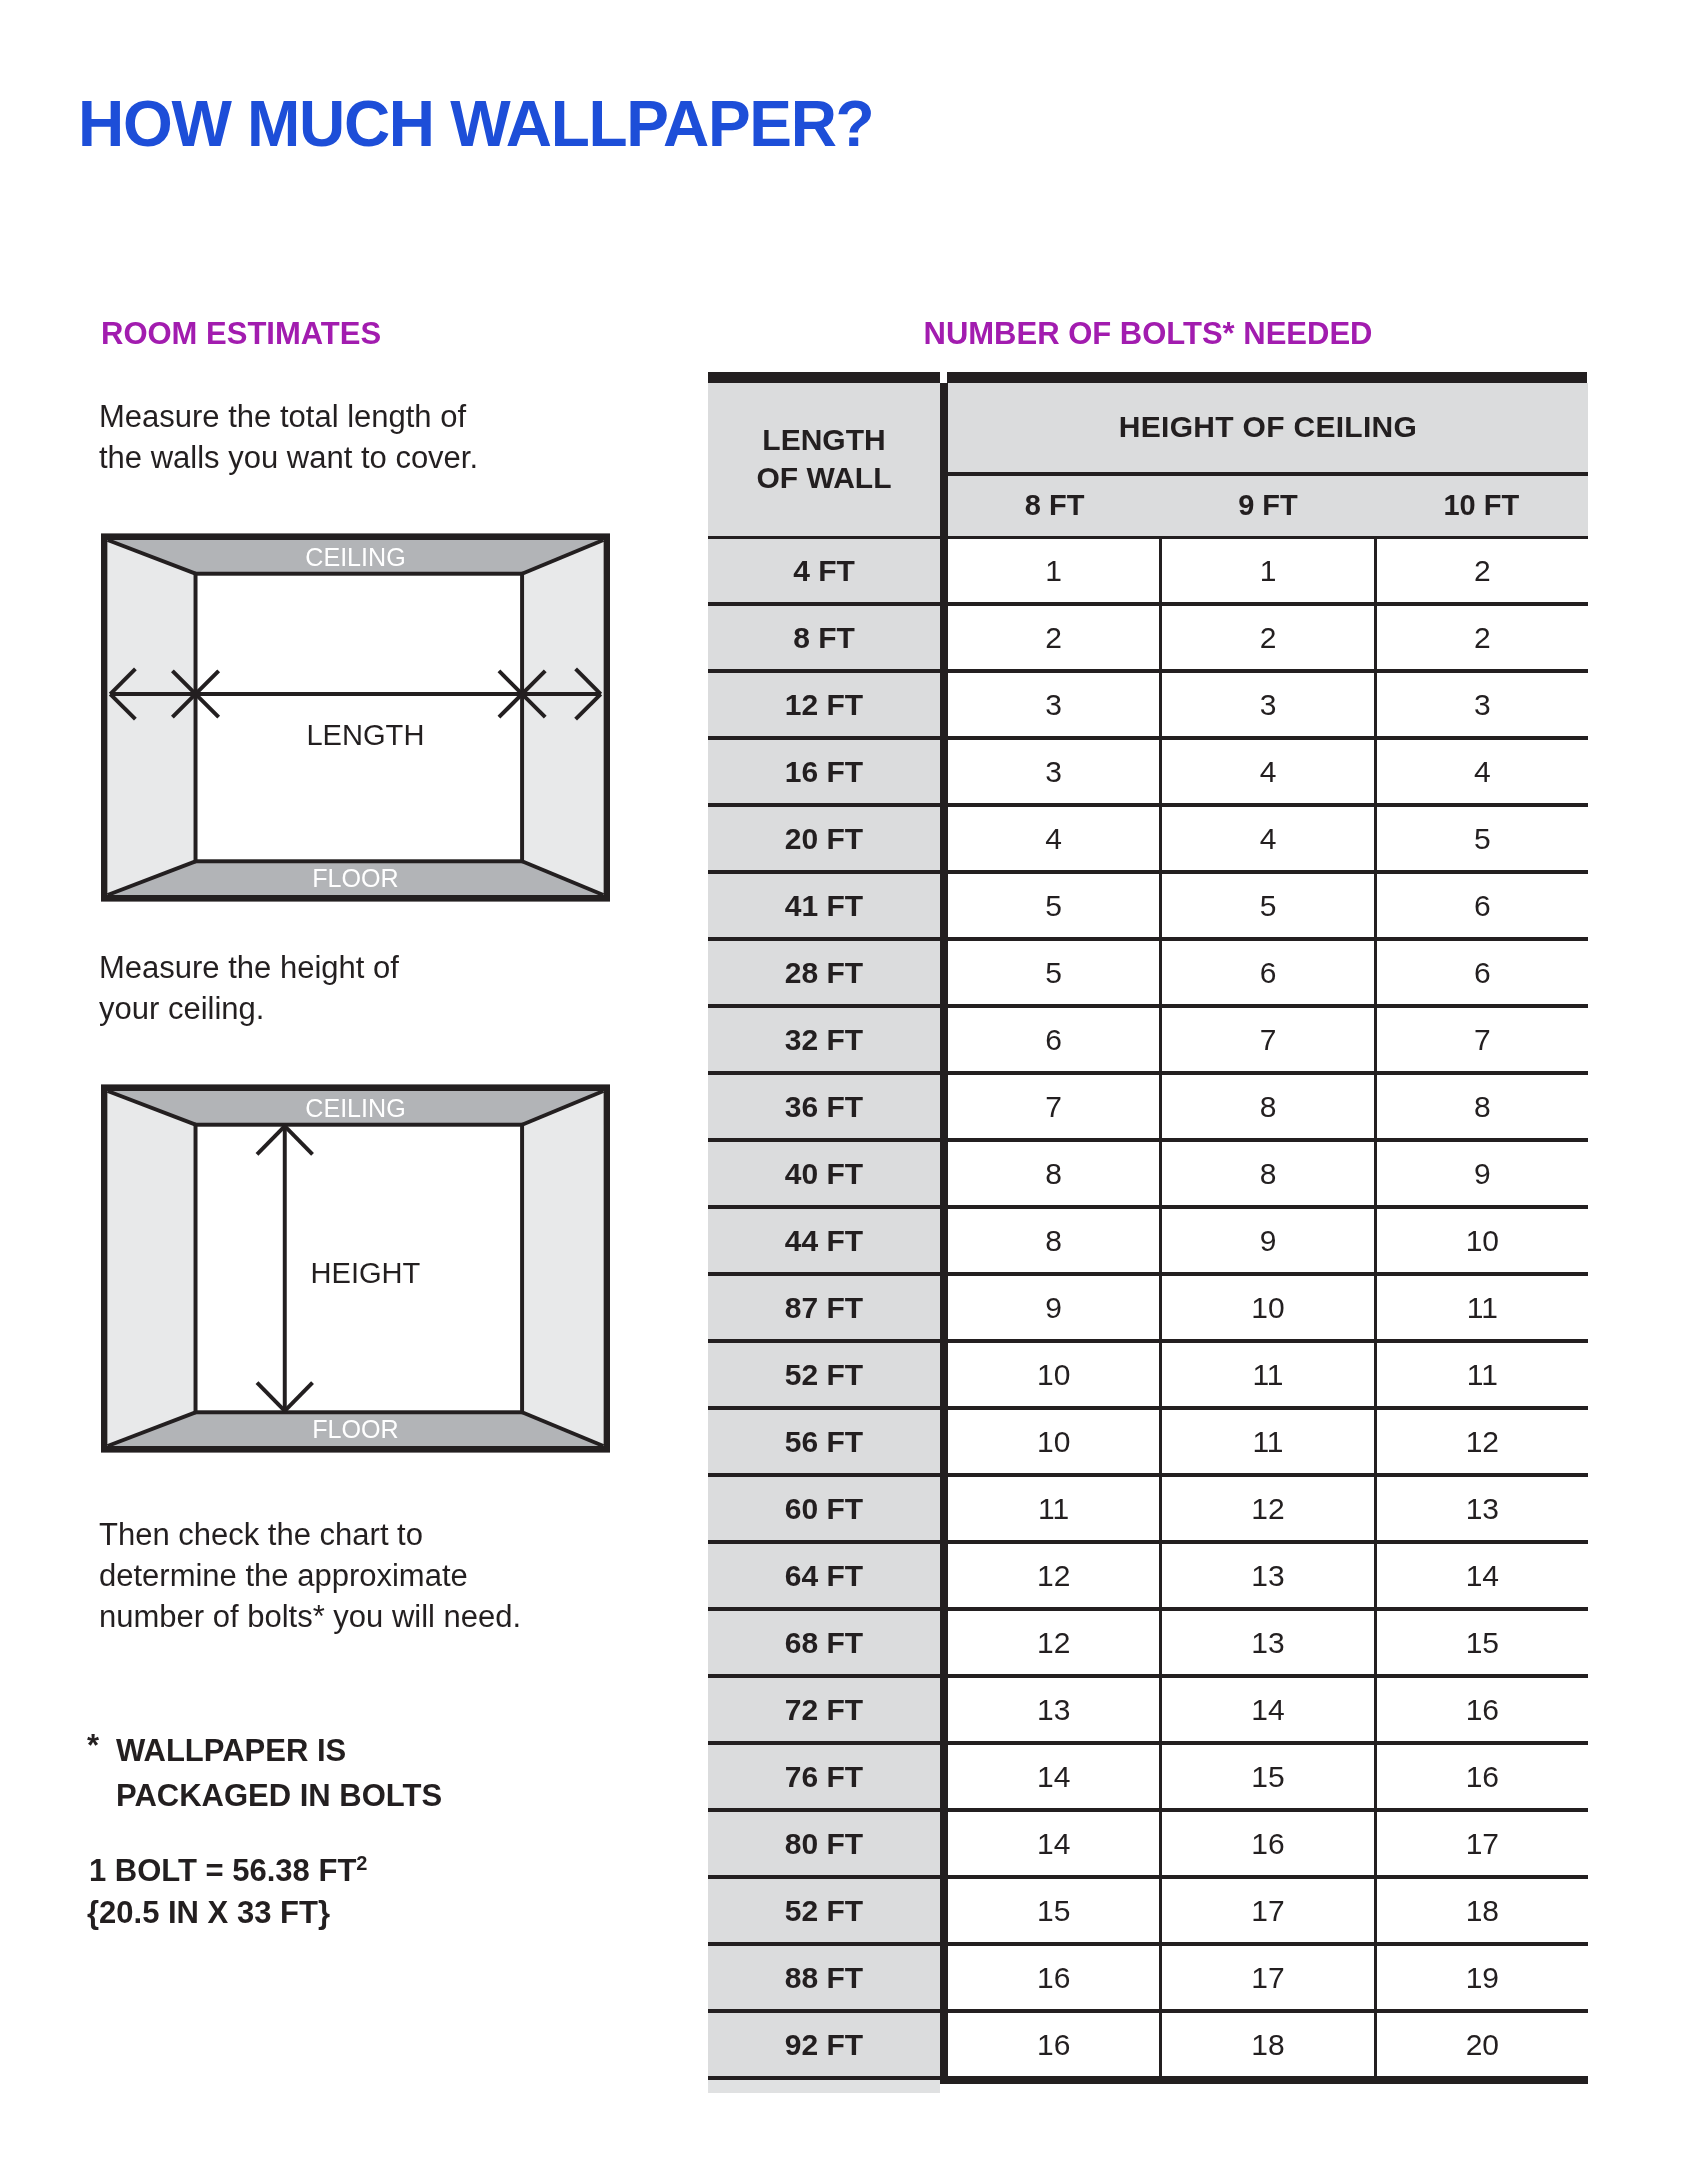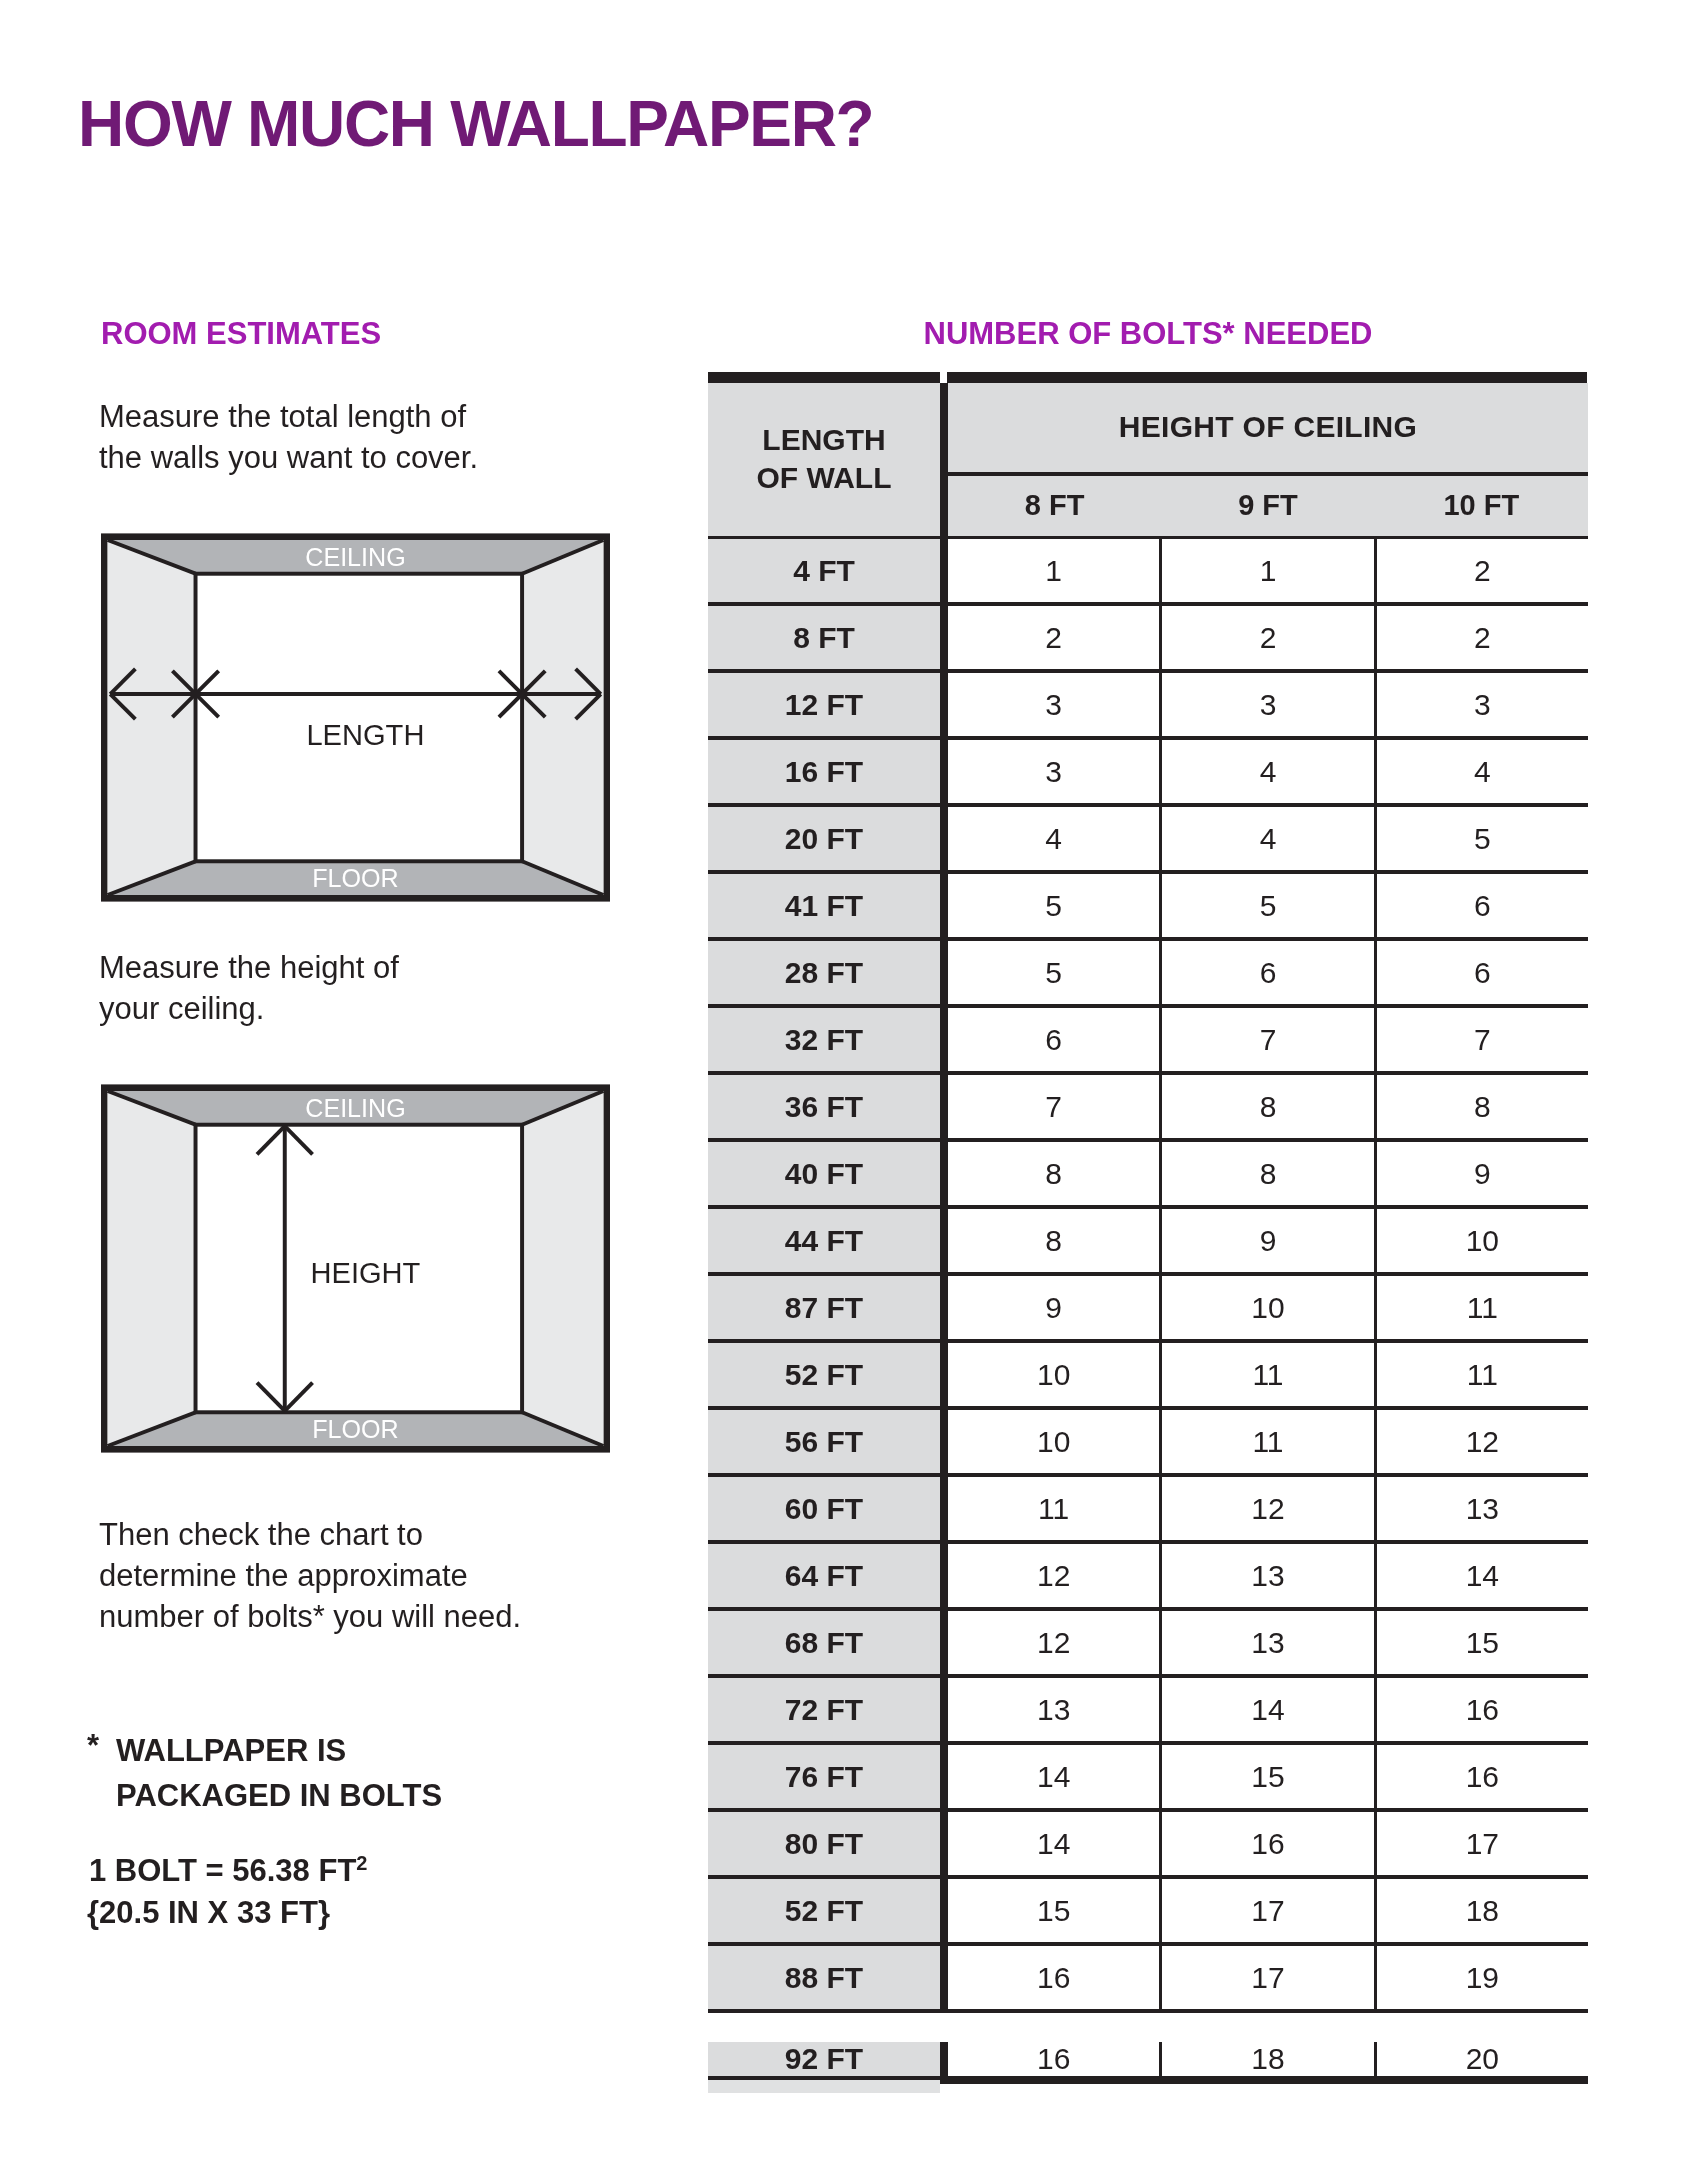--- a/index.html
+++ b/index.html
@@ -2,21 +2,21 @@
 <html style="font-size:10.6px"><head>
 <meta charset="utf-8">
 <style>
   html,body{margin:0;padding:0;background:#ffffff;}
   .page{
     position:relative;width:1687px;height:2183px;background:#ffffff;
     font-family:"Liberation Sans",sans-serif;color:#231F20;overflow:hidden;
   }
   .title{
     position:absolute;left:78px;top:87px;font-size:64px;font-weight:bold;
-    color:#701a75;letter-spacing:-1.3px;white-space:nowrap;
+    color:#1d4ed8;letter-spacing:-1.3px;white-space:nowrap;
   }
   .sec-head{position:absolute;font-size:31px;font-weight:bold;color:#a21caf;white-space:nowrap;}
   #room-estimates{left:101px;top:316px;}
   #bolts-heading{left:708px;top:316px;width:880px;text-align:center;white-space:nowrap;}
   .body-text{position:absolute;left:99px;font-size:31px;line-height:41px;white-space:pre-line;}
   #intro{top:396px;}
   #height-instr{top:947px;}
   #chart-instr{top:1514px;}
   .foot{position:absolute;font-weight:bold;font-size:31px;white-space:pre-line;}
   #foot-star{left:87px;top:1728px;}
@@ -44,21 +44,21 @@
   }
   .head-right{flex:1;display:flex;flex-direction:column;background:#DBDCDD;}
   .group-head{
     height:89px;border-bottom:4px solid #231F20;display:flex;
     align-items:center;justify-content:center;font-weight:bold;font-size:30px;letter-spacing:0.3px;
   }
   .col-heads{flex:1;display:flex;}
   .col-head{flex:1;display:flex;align-items:center;justify-content:center;font-weight:bold;font-size:29px;}
   #tbody{position:absolute;top:167px;left:0;width:880px;}
   .trow{display:flex;height:63px;border-bottom:4px solid #231F20;}
-  .trow:last-child{border-bottom-width:8px;align-items:flex-end;}
+  .trow:last-child{border-bottom-width:8px;}
   .tlabel{
     width:232px;border-right:8px solid #231F20;background:#DBDCDD;
     display:flex;align-items:center;justify-content:center;font-weight:bold;font-size:30px;
   }
   .tcell{flex:1;display:flex;align-items:center;justify-content:center;font-size:30px;background:#ffffff;}
   .tcell + .tcell{border-left:3.3px solid #231F20;}
   .stub{position:absolute;left:0;top:1708px;width:232px;height:13.2px;background:#E0E1E2;}
 </style>
 </head>
 <body>

